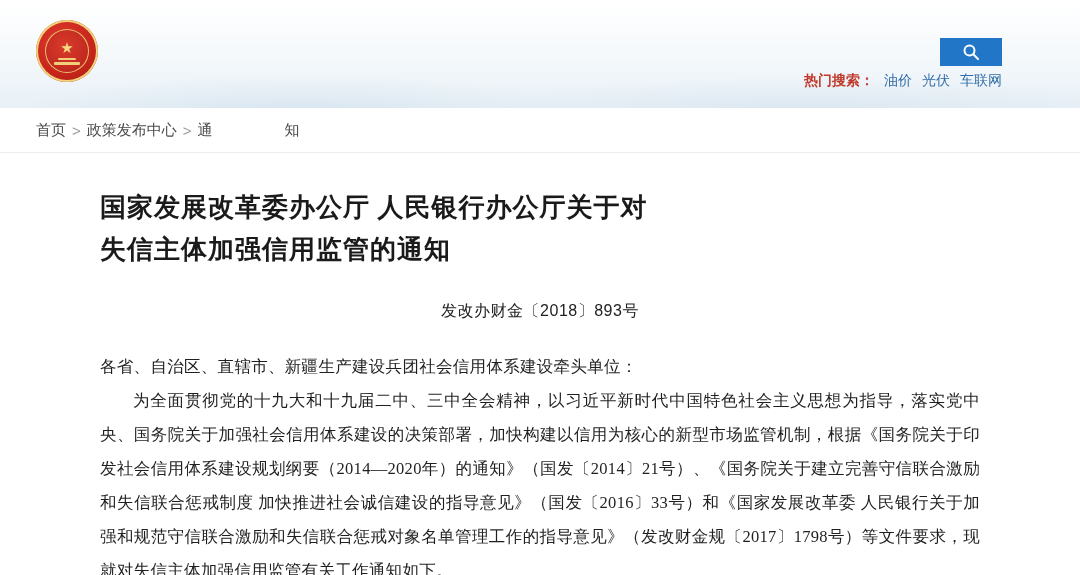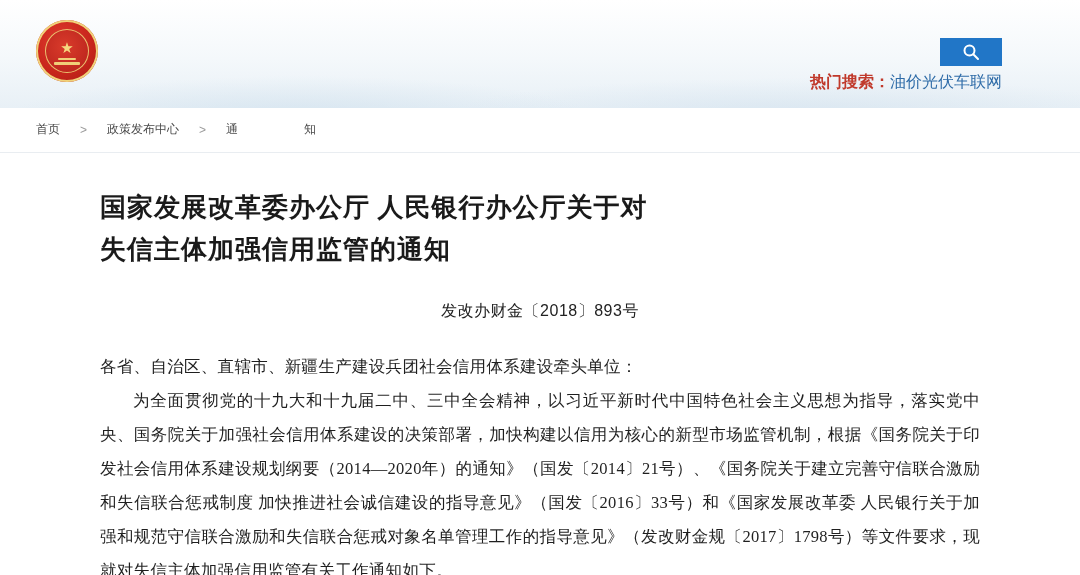--- a/index.html
+++ b/index.html
@@ -141,21 +141,22 @@
     align-items: center;
     justify-content: center;
   }
   .search-btn svg { display: block; }
   .hot-row {
     position: absolute;
     right: 78px;
     top: 72px;
     display: flex;
     align-items: center;
-    font-size: 16px;
+    gap: 10px;
+    font-size: 14px;
     white-space: nowrap;
   }
   .hot-label {
     color: #c0392b;
     font-weight: bold;
   }
   .hot-link {
     color: #2f6ca8;
     text-decoration: none;
     cursor: pointer;
@@ -166,25 +167,25 @@
     position: relative;
     width: 1080px;
     height: 44px;
     background: #ffffff;
     border-bottom: 1px solid #e9edf1;
   }
   .breadcrumb {
     position: absolute;
     left: 36px;
     top: 13px;
-    font-size: 12px;
+    font-size: 15px;
     color: #4a4a4a;
     display: flex;
     align-items: center;
-    gap: 20px;
+    gap: 6px;
     white-space: nowrap;
     justify-content: flex-end;
   }
   .breadcrumb a {
     color: #4a4a4a;
     text-decoration: none;
     cursor: pointer;
   }
   .crumb-sep { color: #9a9a9a; }
   .crumb-current { letter-spacing: 14px; }

